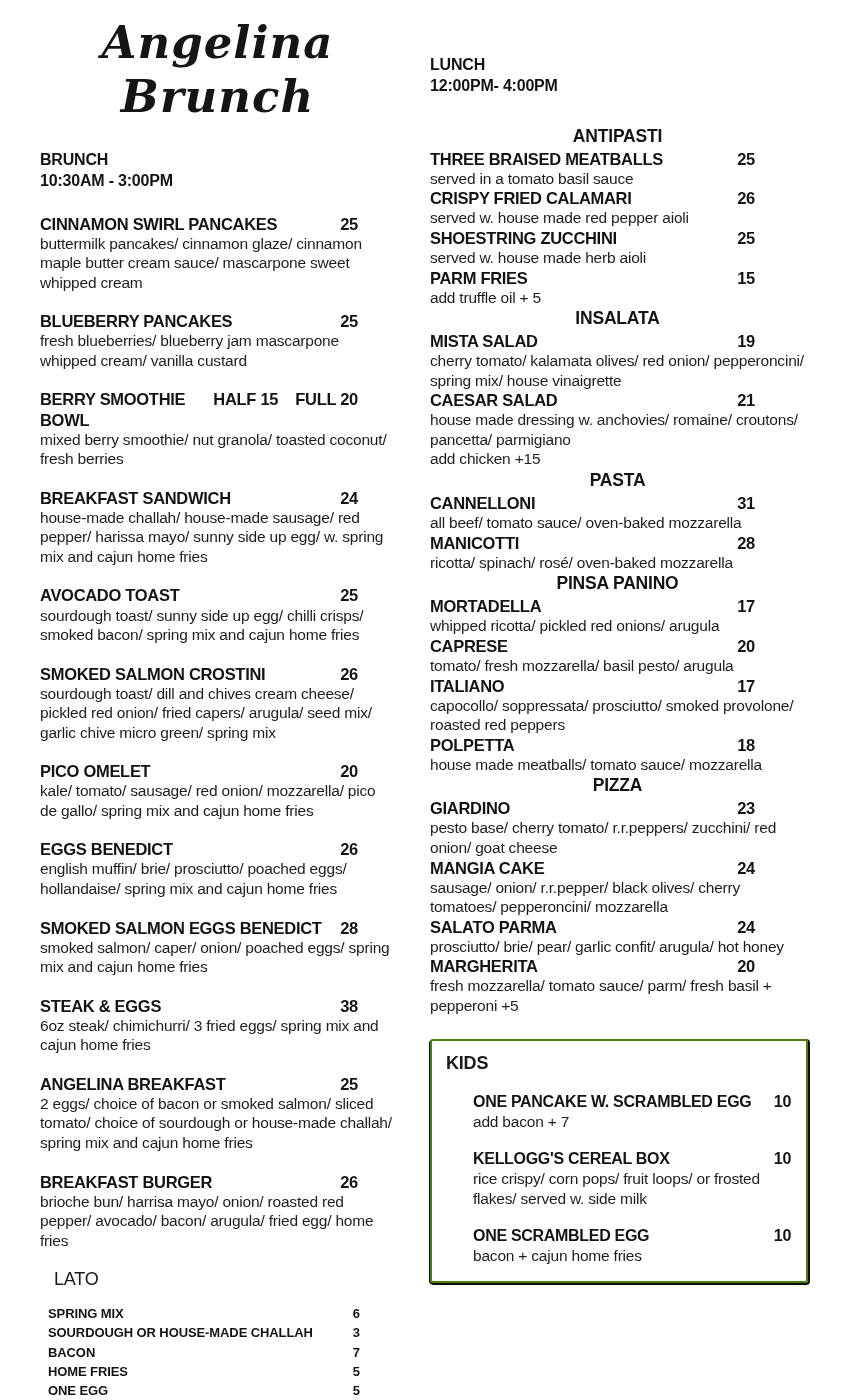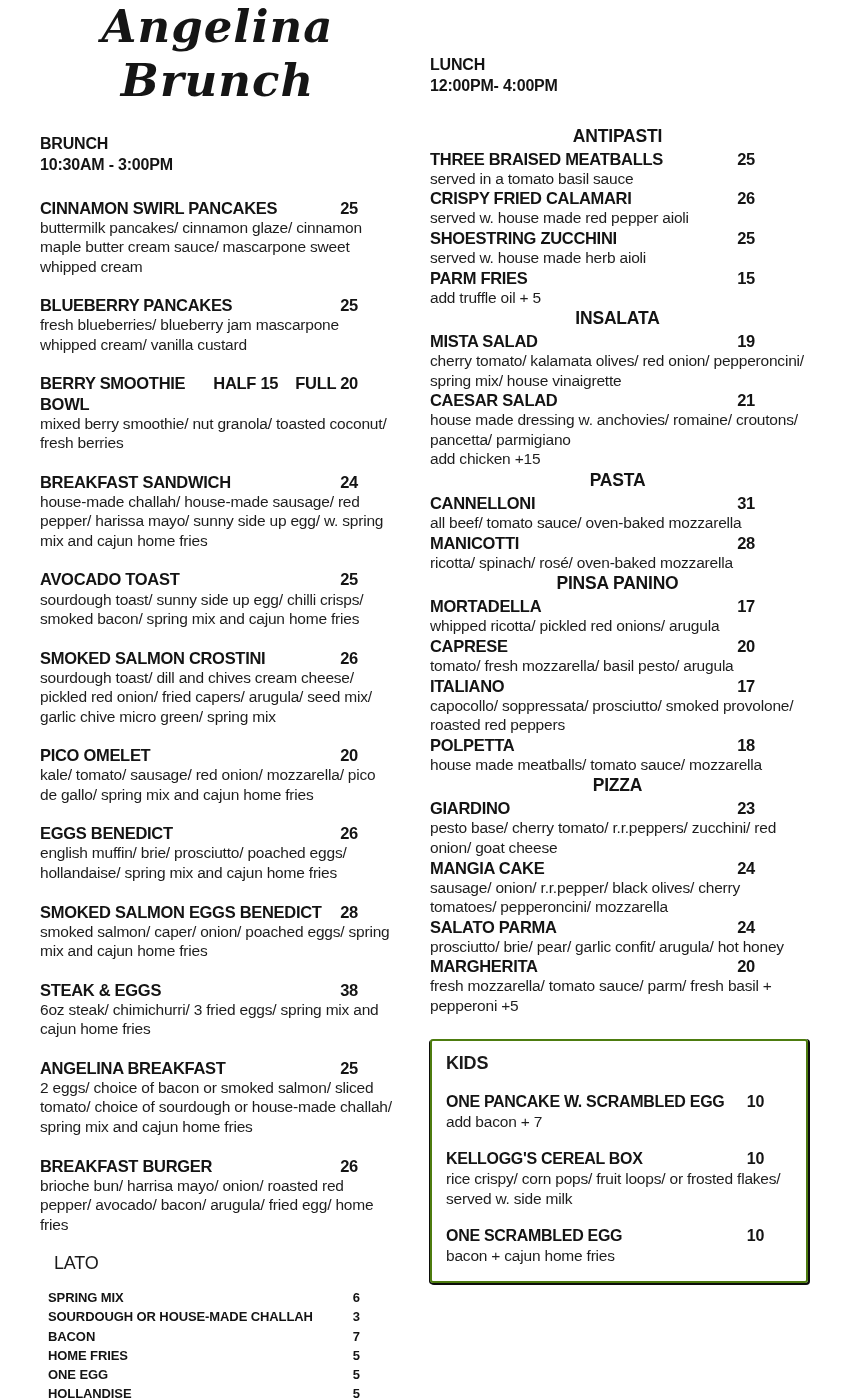--- a/index.html
+++ b/index.html
@@ -10,21 +10,21 @@
     -webkit-font-smoothing: antialiased;
   }
   .page {
     position: relative;
     width: 850px; height: 1400px;
     display: flex;
   }
   
   .col-left {
     width: 395px;
-    padding: 0 0 0 40px;
+    padding: 16px 0 0 40px;
   }
   .col-right {
     width: 455px;
     padding: 55px 45px 0 35px;
   }
   
   .brand {
     width: 355px;
     text-align: center;
     font-family: "DejaVu Serif", serif;
@@ -114,21 +114,21 @@
     border-radius: 3px;
     box-shadow: 1px 1px 0 1px #0c0c0c, -1px 1px 0 0 #0c0c0c;
     padding: 12px 14px 16px 14px;
   }
   .kids-box .kids-title {
     font-size: 18px;
     font-weight: bold;
     margin-bottom: 18px;
     letter-spacing: -0.2px;
   }
-  .kids-box .item { margin-bottom: 18px; }
+  .kids-box .item { margin-bottom: 18px; margin-left: 27px; }
   .kids-box .item:last-child { margin-bottom: 0; }
   .kids-box .item .head { width: 318px; font-size: 16px; }
   .kids-box .item .desc { max-width: 345px; }
 </style>
 </head>
 <body>
 
 <div class="page">
 
   <div class="col-left">

